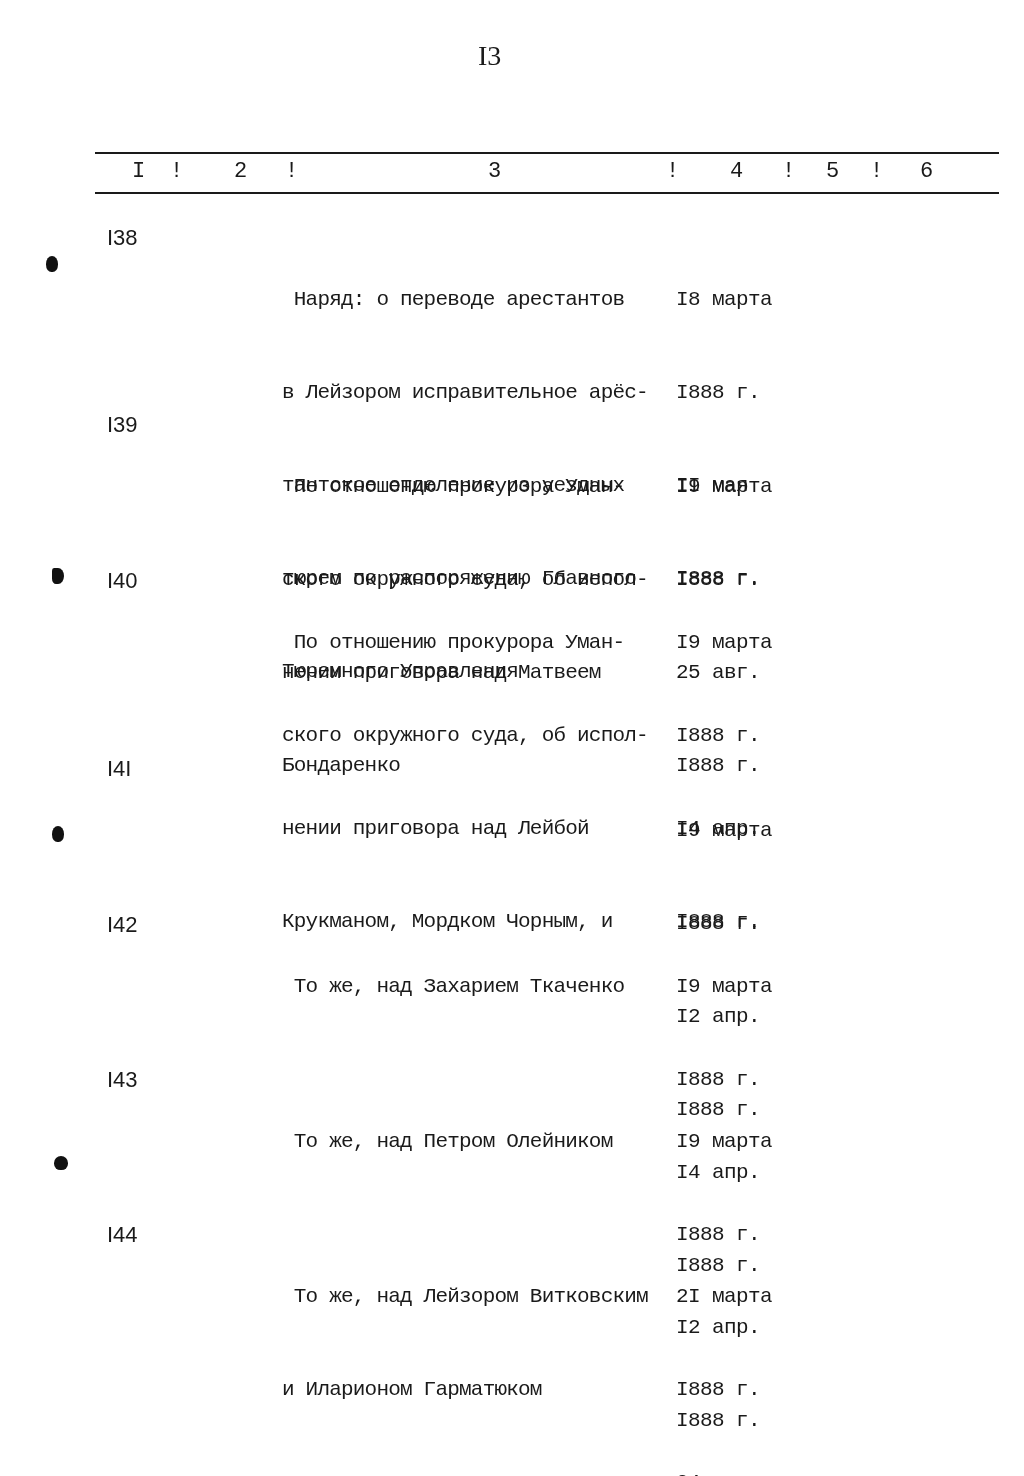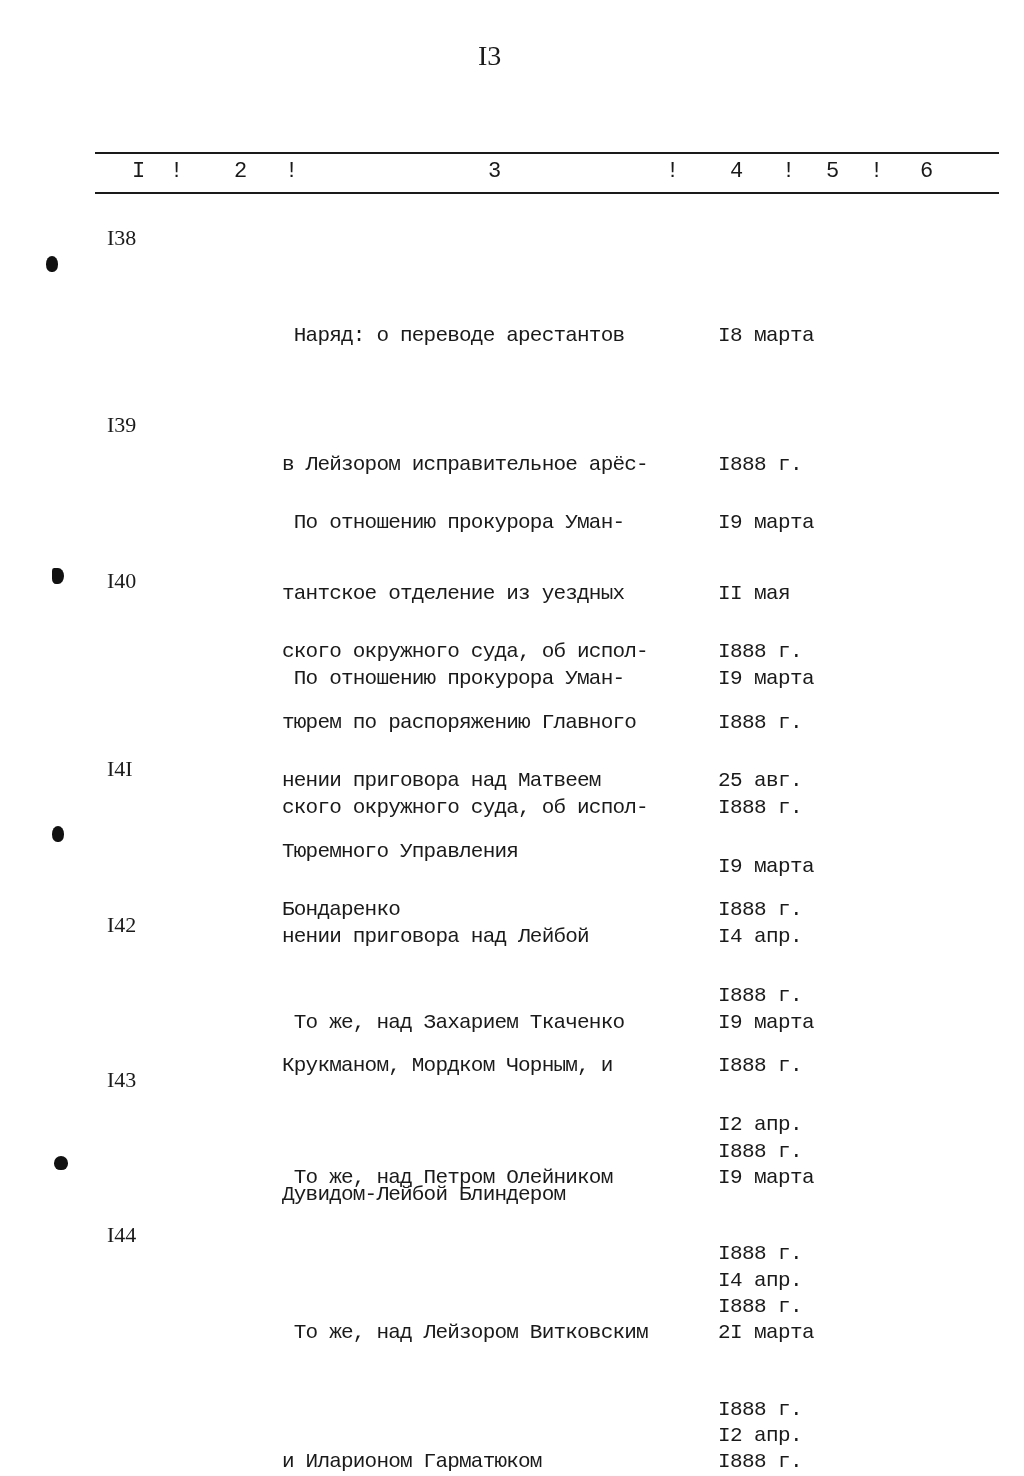--- a/index.html
+++ b/index.html
@@ -47,43 +47,43 @@
     .record {
       position: absolute;
       left: 0;
       width: 1024px;
     }
     .rec-num {
       position: absolute;
       left: 107px;
       top: 0;
       font-size: 22px;
-      font-family: Liberation Serif, serif;
+      font-family: Liberation Sans, sans-serif;
       line-height: 31px;
     }
     .rec-desc {
       position: absolute;
       left: 282px;
       top: 0;
       width: 398px;
       font-size: 21px;
       line-height: 31px;
       white-space: pre;
       letter-spacing: -0.8px;
     }
     .rec-dates {
       position: absolute;
-      left: 718px;
+      left: 676px;
       top: 0;
       font-size: 21px;
       line-height: 31px;
       white-space: pre;
       letter-spacing: -0.6px;
     }
-    .line { display: block; height: 31px; margin-top: 36px; }
+    .line { display: block; height: 31px; }
     .hole {
       position: absolute;
       width: 12px;
       height: 16px;
       background: #111;
       border-radius: 50% 50% 45% 45%;
     }
   </style>
 </head>
 <body>
@@ -143,21 +143,20 @@
     </div>
   </div>
 
   <div class="record" style="top:565px">
     <div class="rec-num">I40</div>
     <div class="rec-desc">
       <span class="line"> По отношению прокурора Уман-</span>
       <span class="line">ского окружного суда, об испол-</span>
       <span class="line">нении приговора над Лейбой</span>
       <span class="line">Крукманом, Мордком Чорным, и</span>
-      <span class="line">Дувидом-Лейбой Блиндером</span>
     </div>
     <div class="rec-dates">
       <span class="line">I9 марта</span>
       <span class="line">I888 г.</span>
       <span class="line">I4 апр.</span>
       <span class="line">I888 г.</span>
     </div>
   </div>
 
   <div class="record" style="top:753px">

